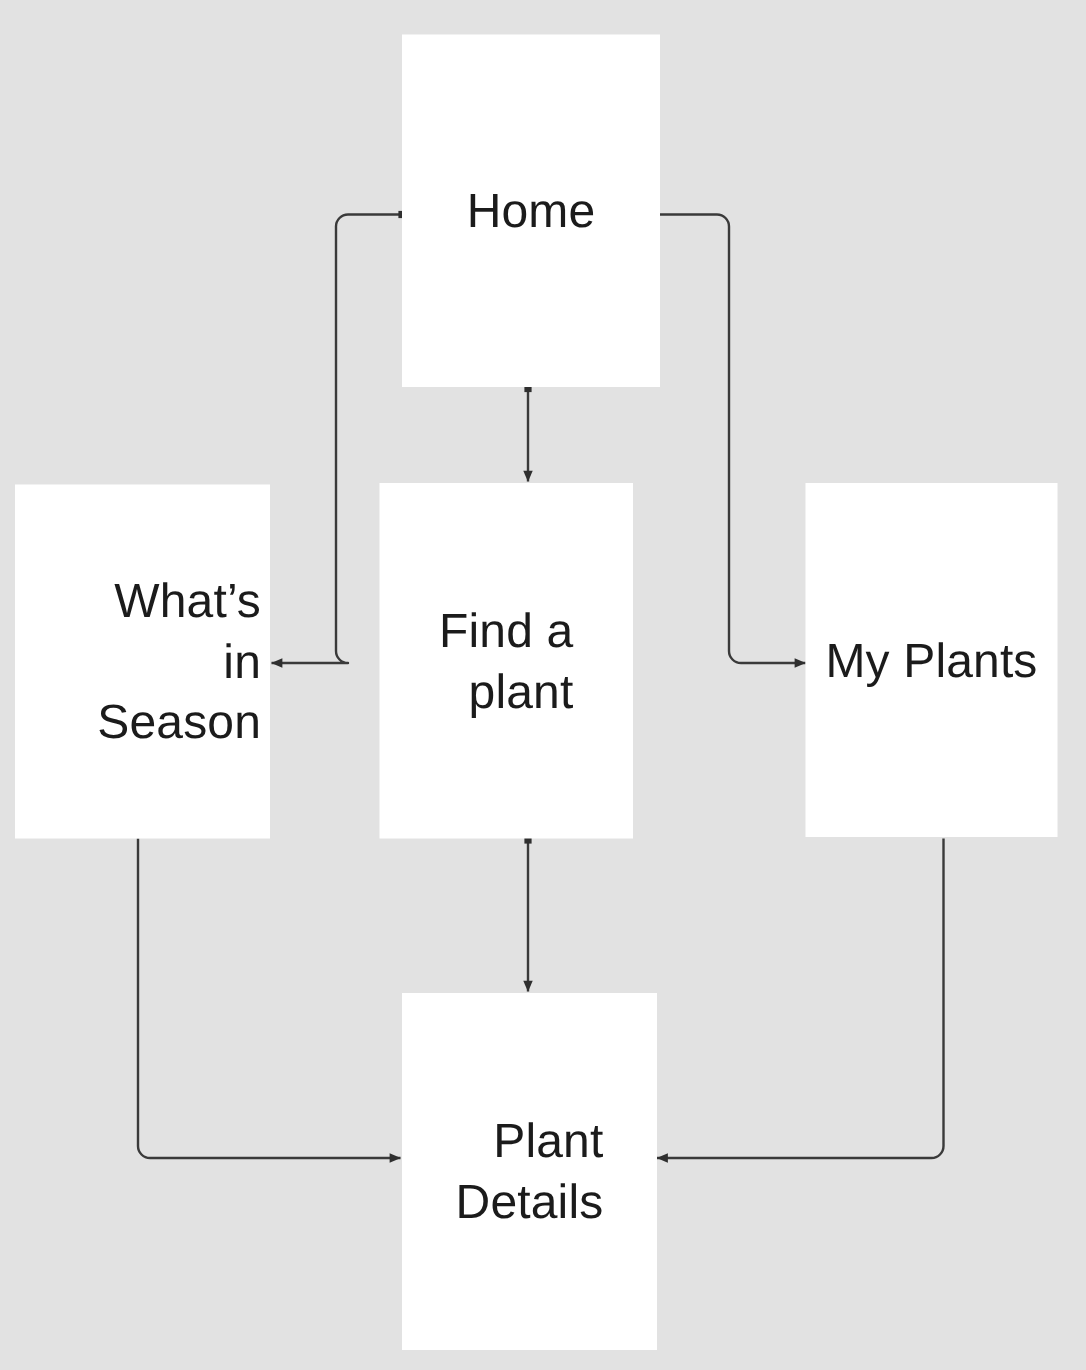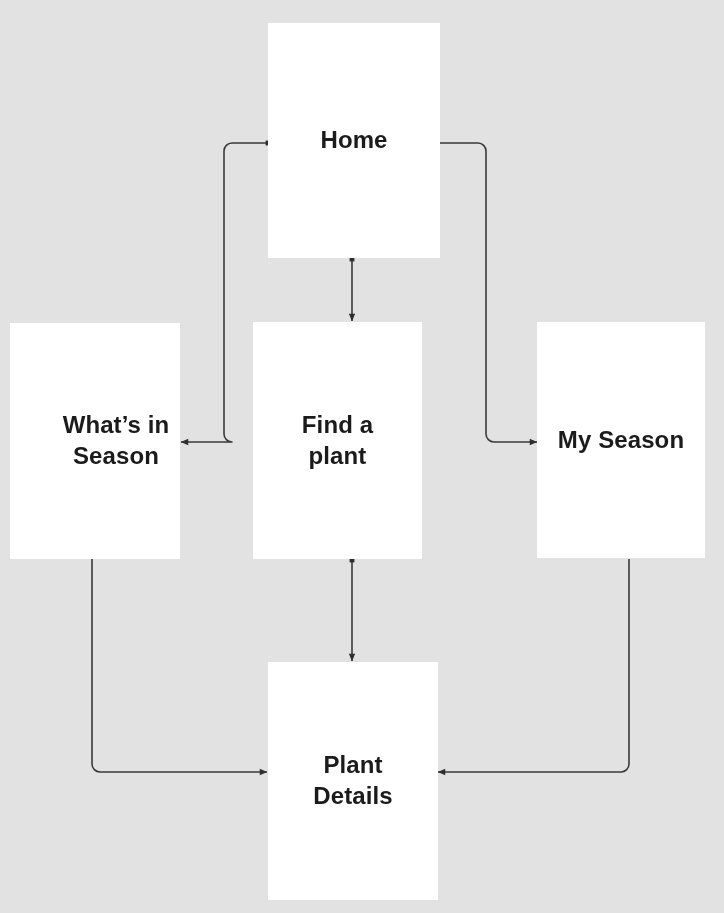--- a/index.html
+++ b/index.html
@@ -32,27 +32,27 @@
     position: absolute;
     background: #ffffff;
     display: flex;
     align-items: center;
     justify-content: center;
     box-sizing: border-box;
     padding: 0 6px;
   }
   .node-label {
     font-family: "Liberation Sans", sans-serif;
-    font-size: 24px;
+    font-size: 32px;
     line-height: 1.28;
     color: #1b1b1b;
-    text-align: center;
+    text-align: right;
     white-space: pre-line;
     letter-spacing: 0.1px;
-    font-weight: 700;
+    font-weight: 400;
   }
   
   #node-home        { left: 268px; top: 23px;  width: 172px; height: 235px; }
   #node-season      { left: 10px;  top: 323px; width: 170px; height: 236px; padding-left: 48px; }
   #node-find        { left: 253px; top: 322px; width: 169px; height: 237px; }
   #node-myplants    { left: 537px; top: 322px; width: 168px; height: 236px; }
   #node-details     { left: 268px; top: 662px; width: 170px; height: 238px; }
 </style>
 </head>
 <body>
@@ -94,21 +94,21 @@
     <span class="node-label">What’s in
 Season</span>
   </div>
 
   <div class="node" id="node-find">
     <span class="node-label">Find a
 plant</span>
   </div>
 
   <div class="node" id="node-myplants">
-    <span class="node-label">My Season</span>
+    <span class="node-label">My Plants</span>
   </div>
 
   <div class="node" id="node-details">
     <span class="node-label">Plant
 Details</span>
   </div>
 
 </div>
 
 </body></html>

